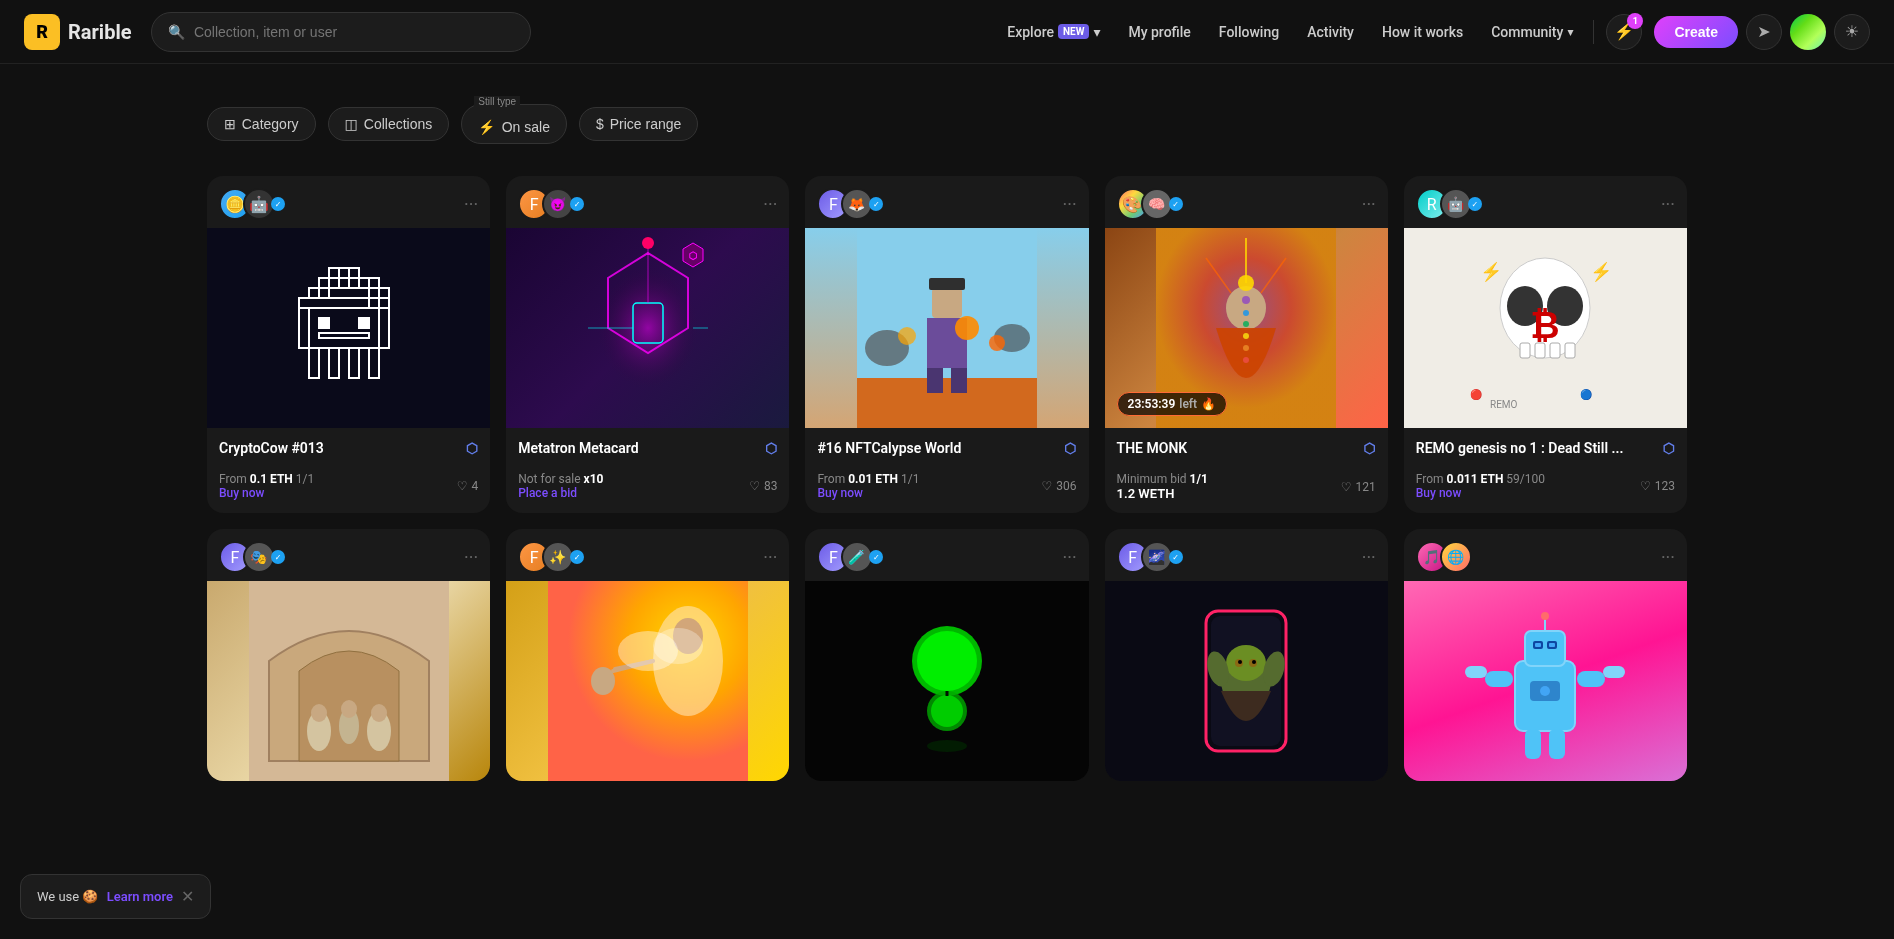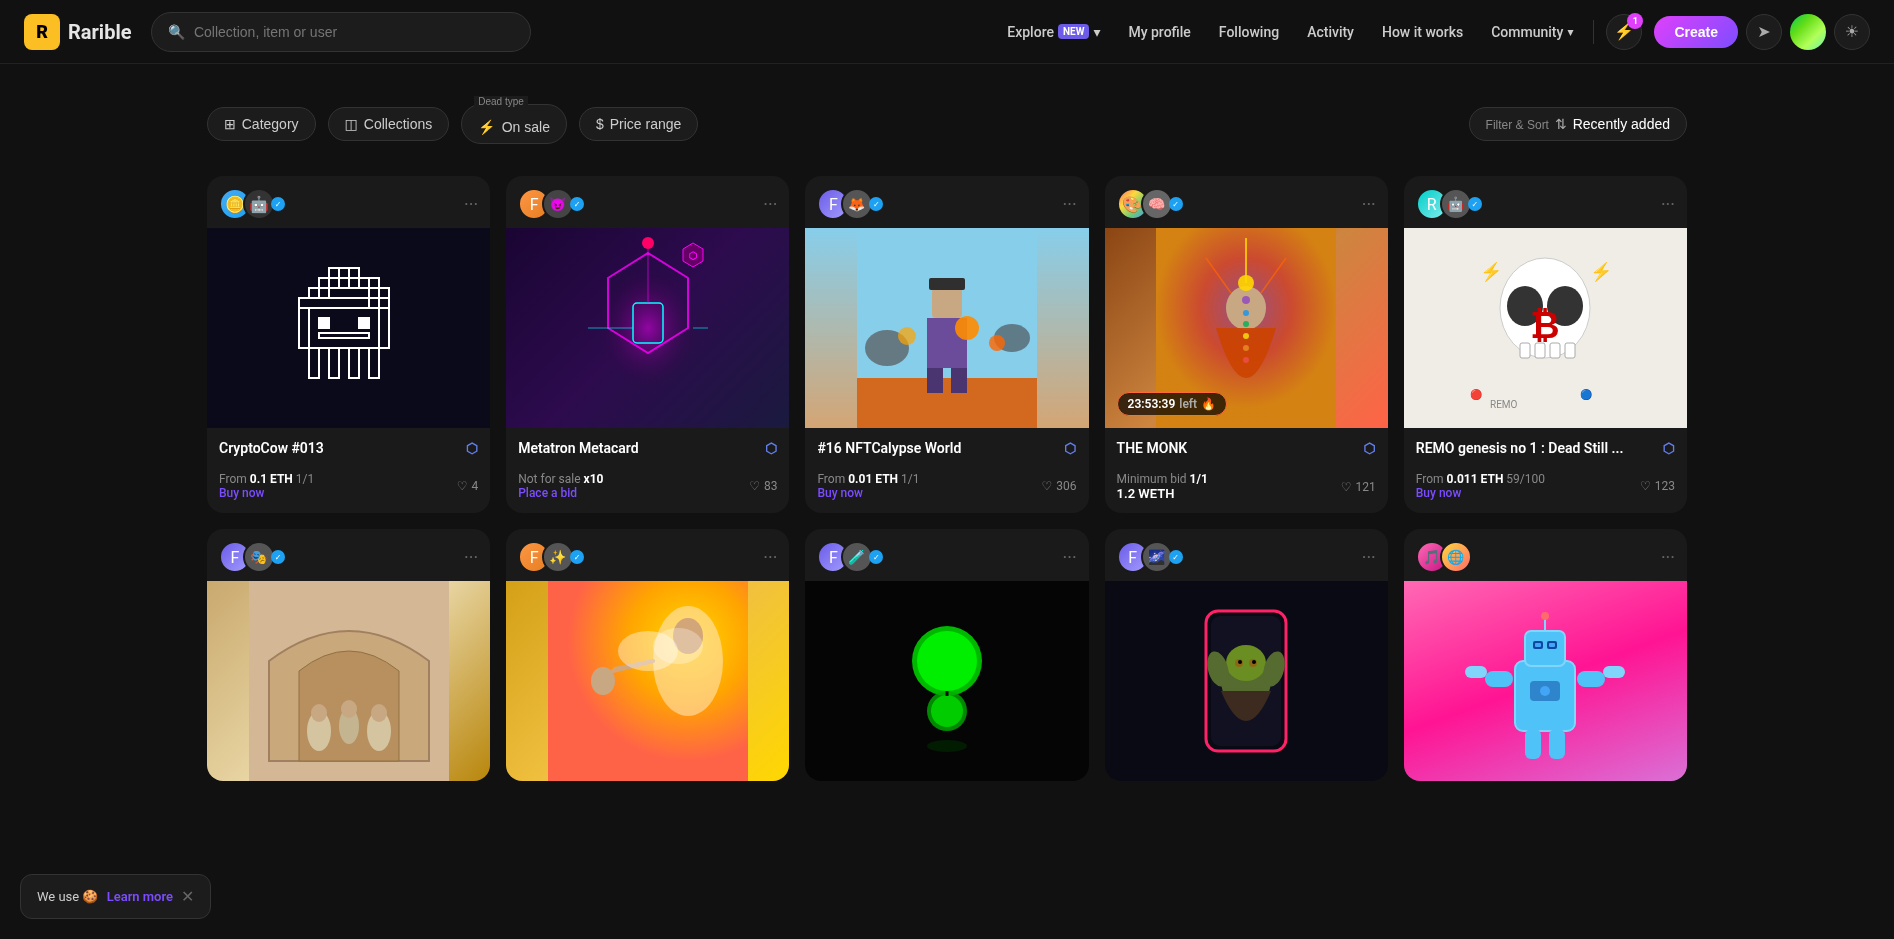--- a/index.html
+++ b/index.html
@@ -441,36 +441,29 @@
   <div class="filter-bar">
     <button class="filter-btn">
       <span>⊞</span>
       <span>Category</span>
     </button>
     <button class="filter-btn">
       <span>◫</span>
       <span>Collections</span>
     </button>
     <button class="filter-btn" style="position:relative; padding-top:14px;">
-      <span class="sale-type-label">Dead type</span>
+      <span class="sale-type-label">Still type</span>
       <span>⚡</span>
       <span>On sale</span>
     </button>
     <button class="filter-btn">
       <span>$</span>
       <span>Price range</span>
     </button>
 
-    <button class="filter-sort-btn" style="margin-left:auto;">
-      <span>
-        <span style="color:#888; font-size:12px;">Filter &amp; Sort</span>
-      </span>
-      <span style="color:#aaa;">⇅</span>
-      <span style="color:#fff;">Recently added</span>
-    </button>
   </div>
 
   <div class="nft-grid">
 
     <div class="nft-card">
       <div class="card-header">
         <div class="card-avatars">
           <div class="card-avatar avatar-blue">🪙</div>
           <div class="card-avatar" style="background:#333;">🤖</div>
           <div class="verified-badge">✓</div>

